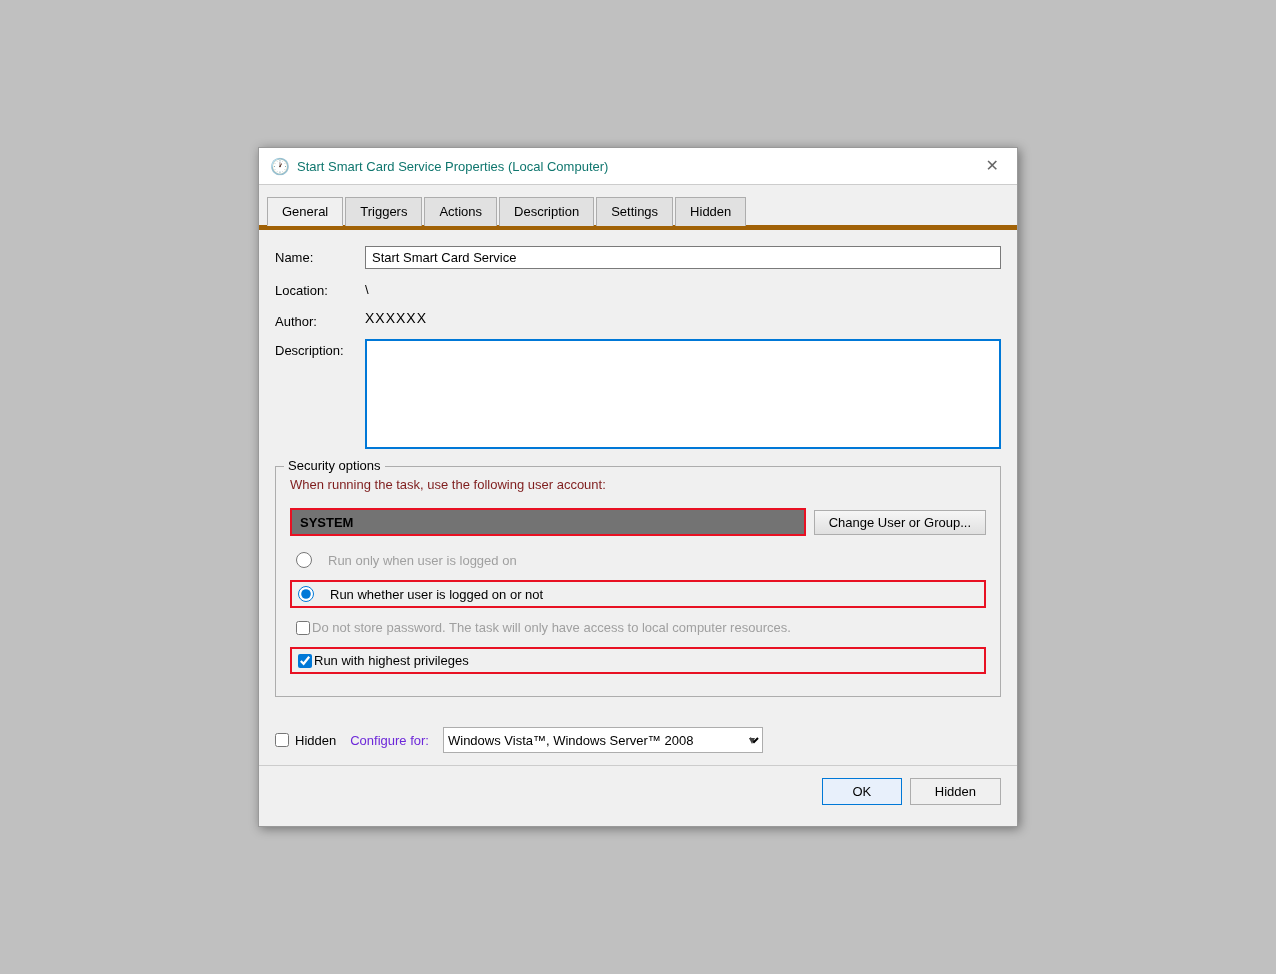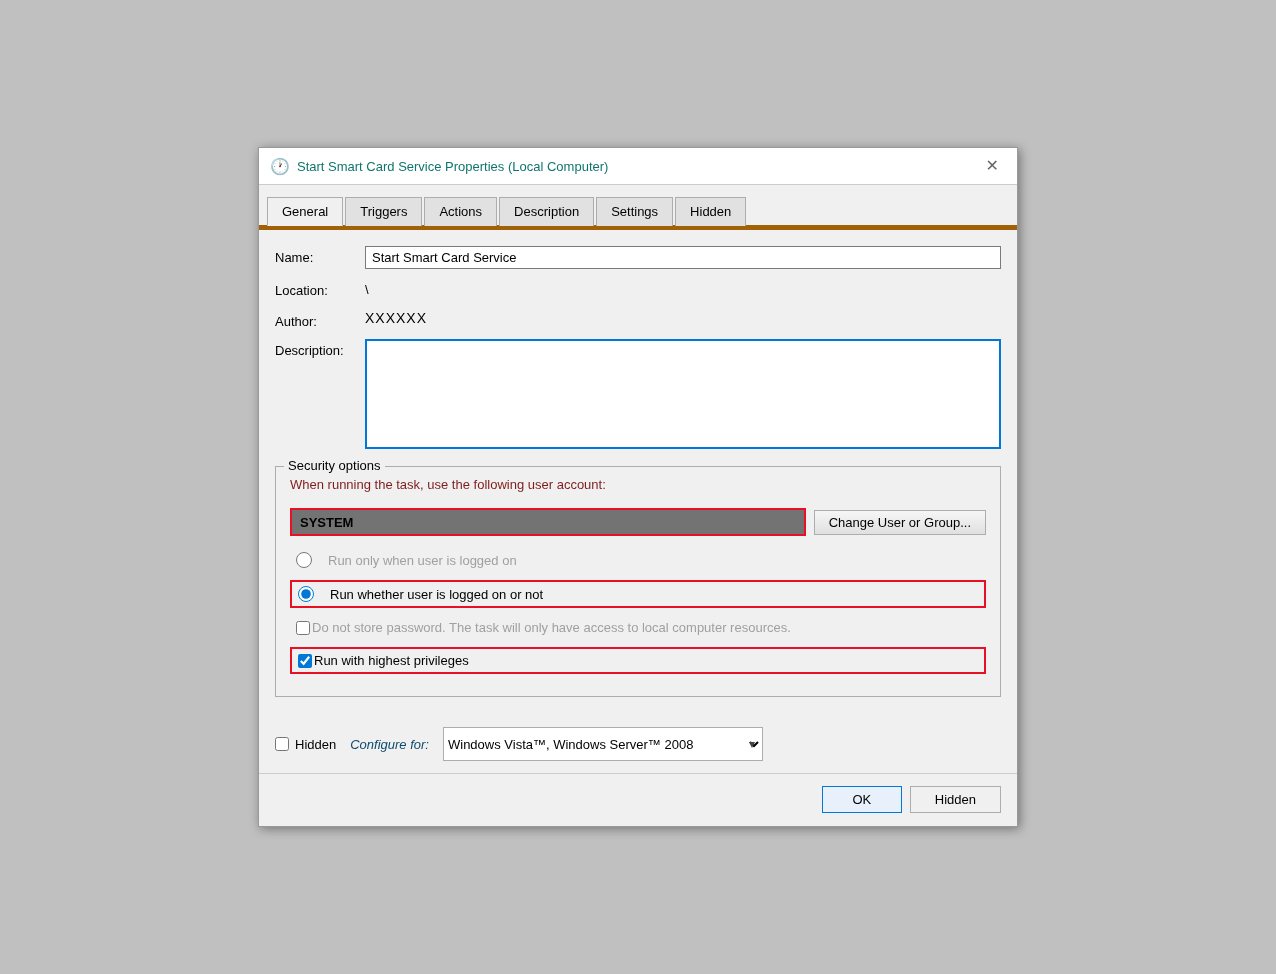--- a/index.html
+++ b/index.html
@@ -228,22 +228,21 @@
       gap: 14px;
       margin-top: 30px;
     }
     .hidden-check {
       display: flex;
       align-items: center;
       gap: 6px;
     }
     .configure-label {
       font-size: 13px;
-      color: #0c4a6e;
-      font-style: italic;
+      color: #6d28d9;
     }
     .select-wrapper {
       position: relative;
       display: inline-block;
     }
     .select-wrapper::after {
       content: '▾';
       position: absolute;
       right: 8px;
       top: 50%;
@@ -251,21 +250,21 @@
       pointer-events: none;
       font-size: 12px;
       color: #444;
     }
     .select-wrapper select {
       padding-right: 24px;
       border: 1px solid #adadad;
       background: #fff;
       font-size: 13px;
       min-width: 320px;
-      height: 34px;
+      height: 26px;
       cursor: pointer;
     }
 
     .dialog-footer {
       display: flex;
       justify-content: flex-end;
       gap: 8px;
       padding: 12px 16px;
       border-top: 1px solid #ccc;
       background: #f0f0f0;

